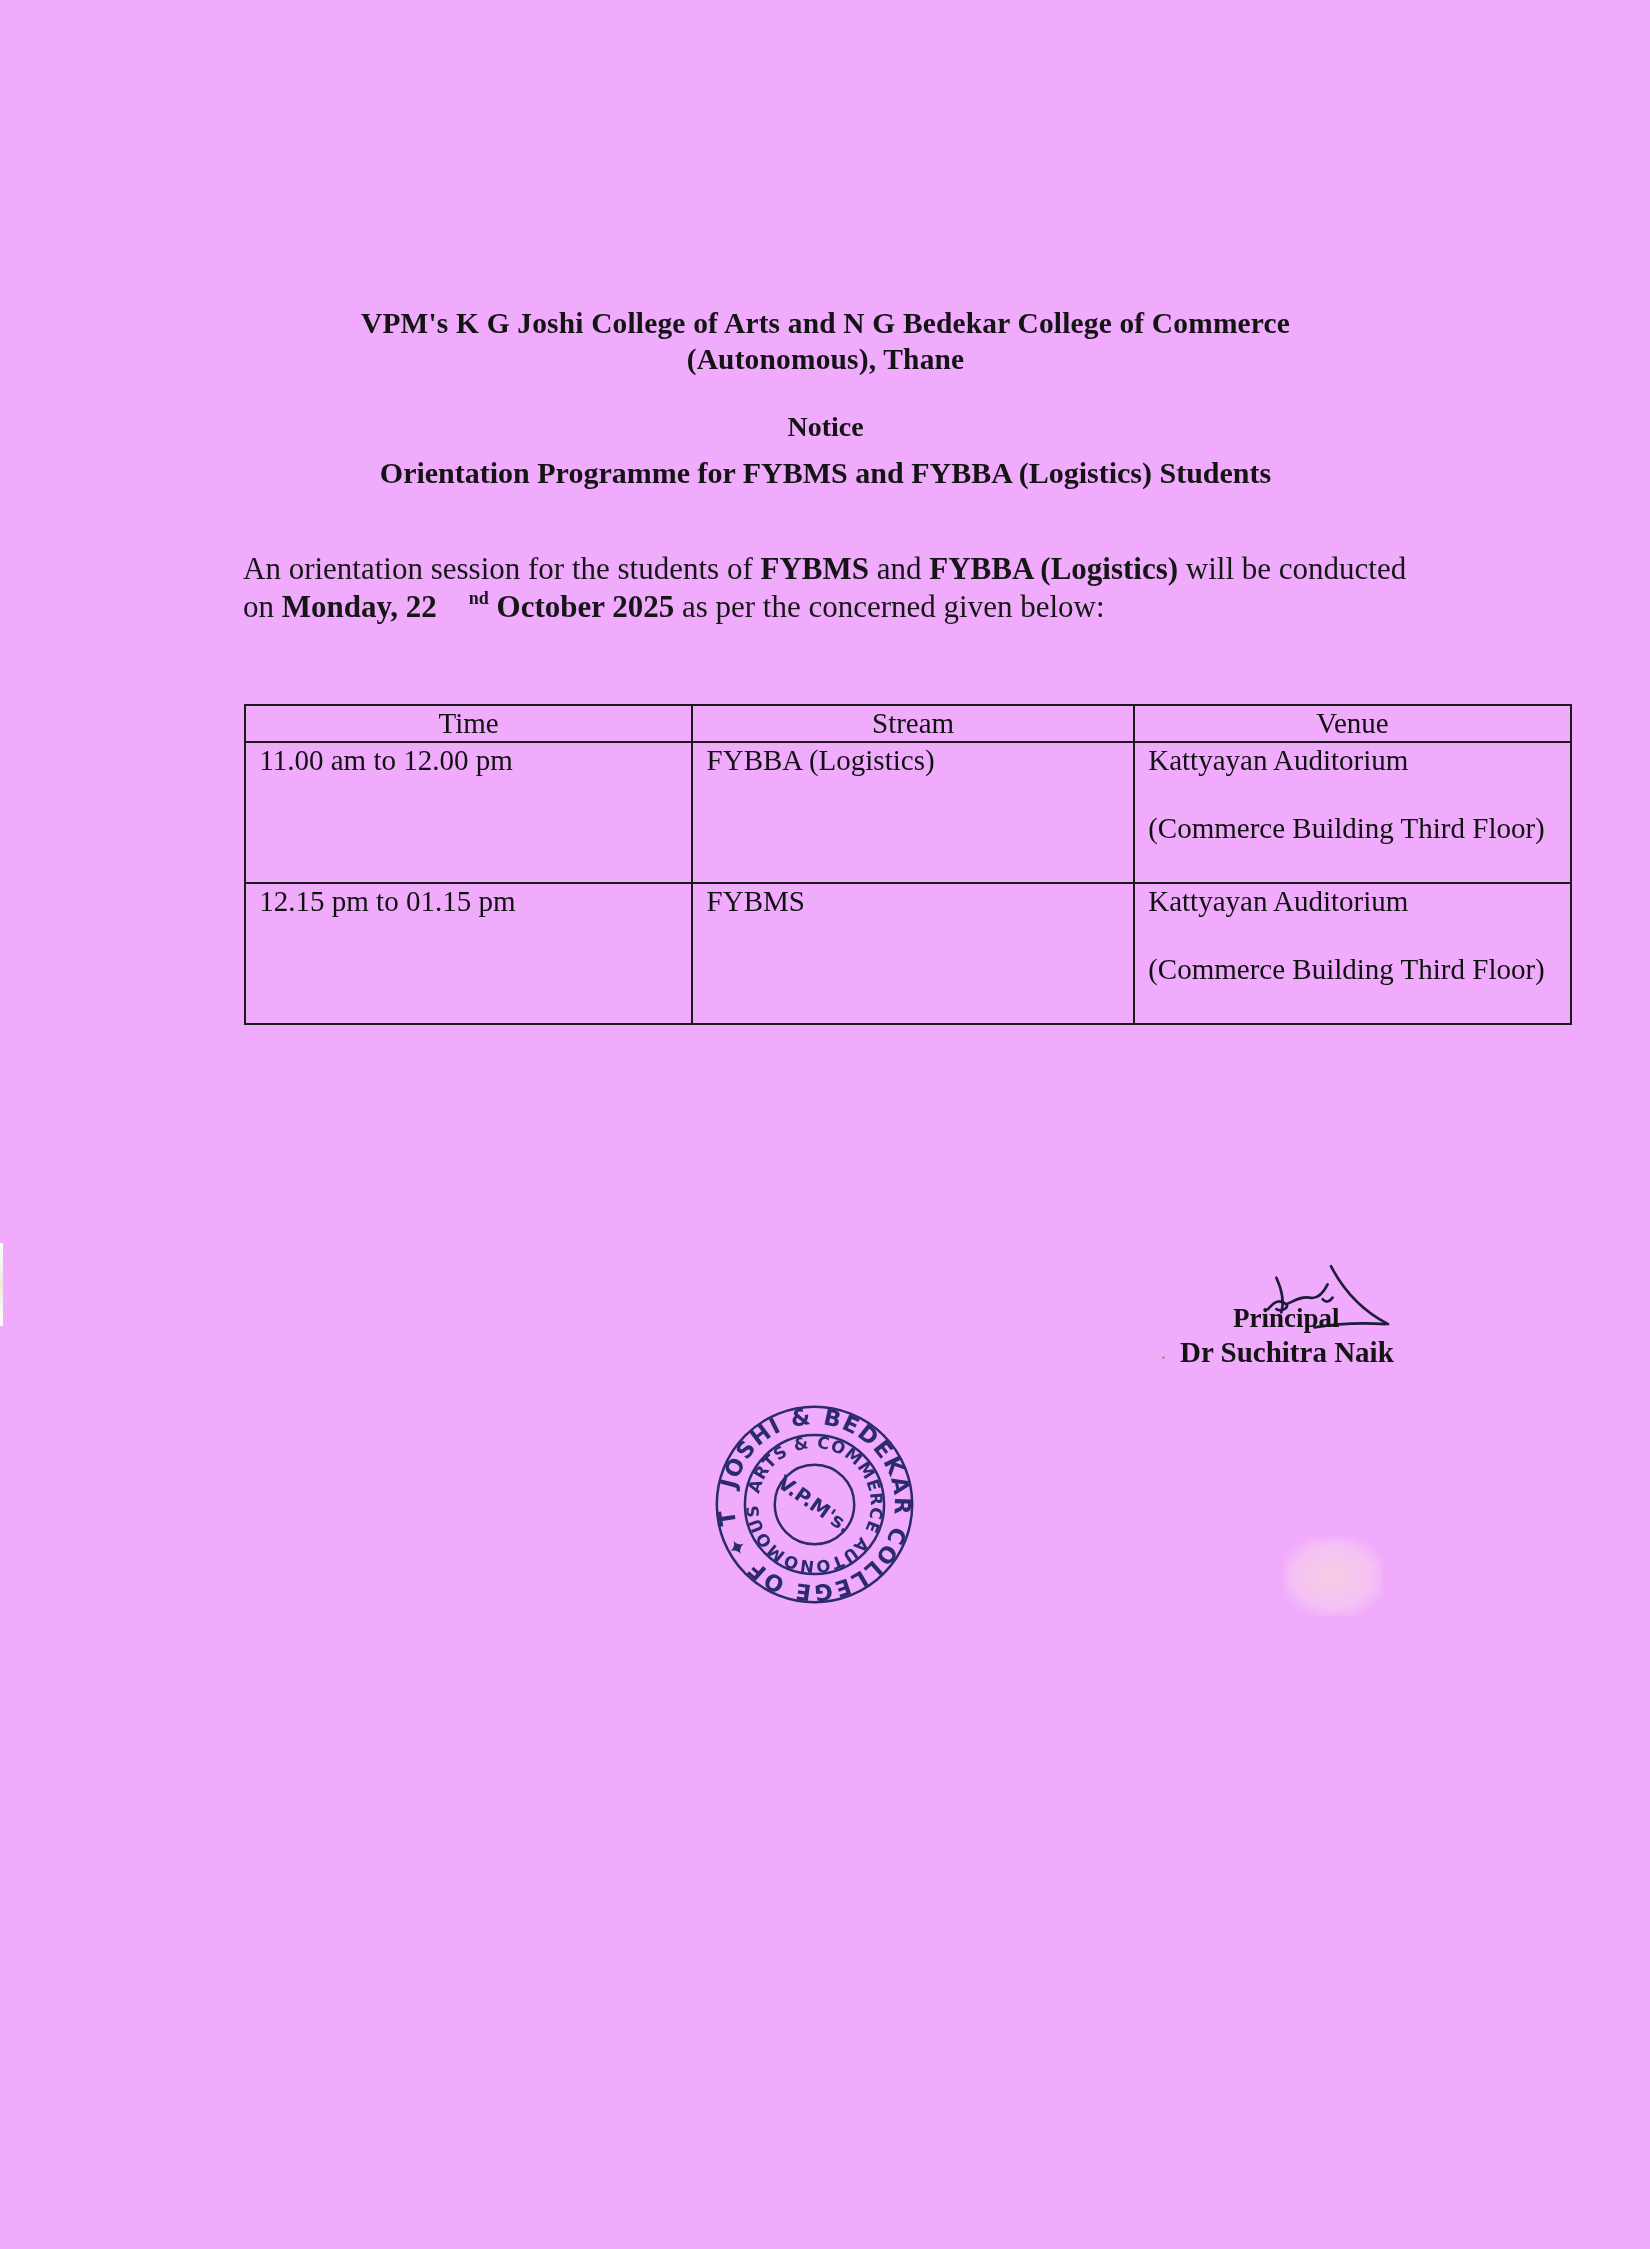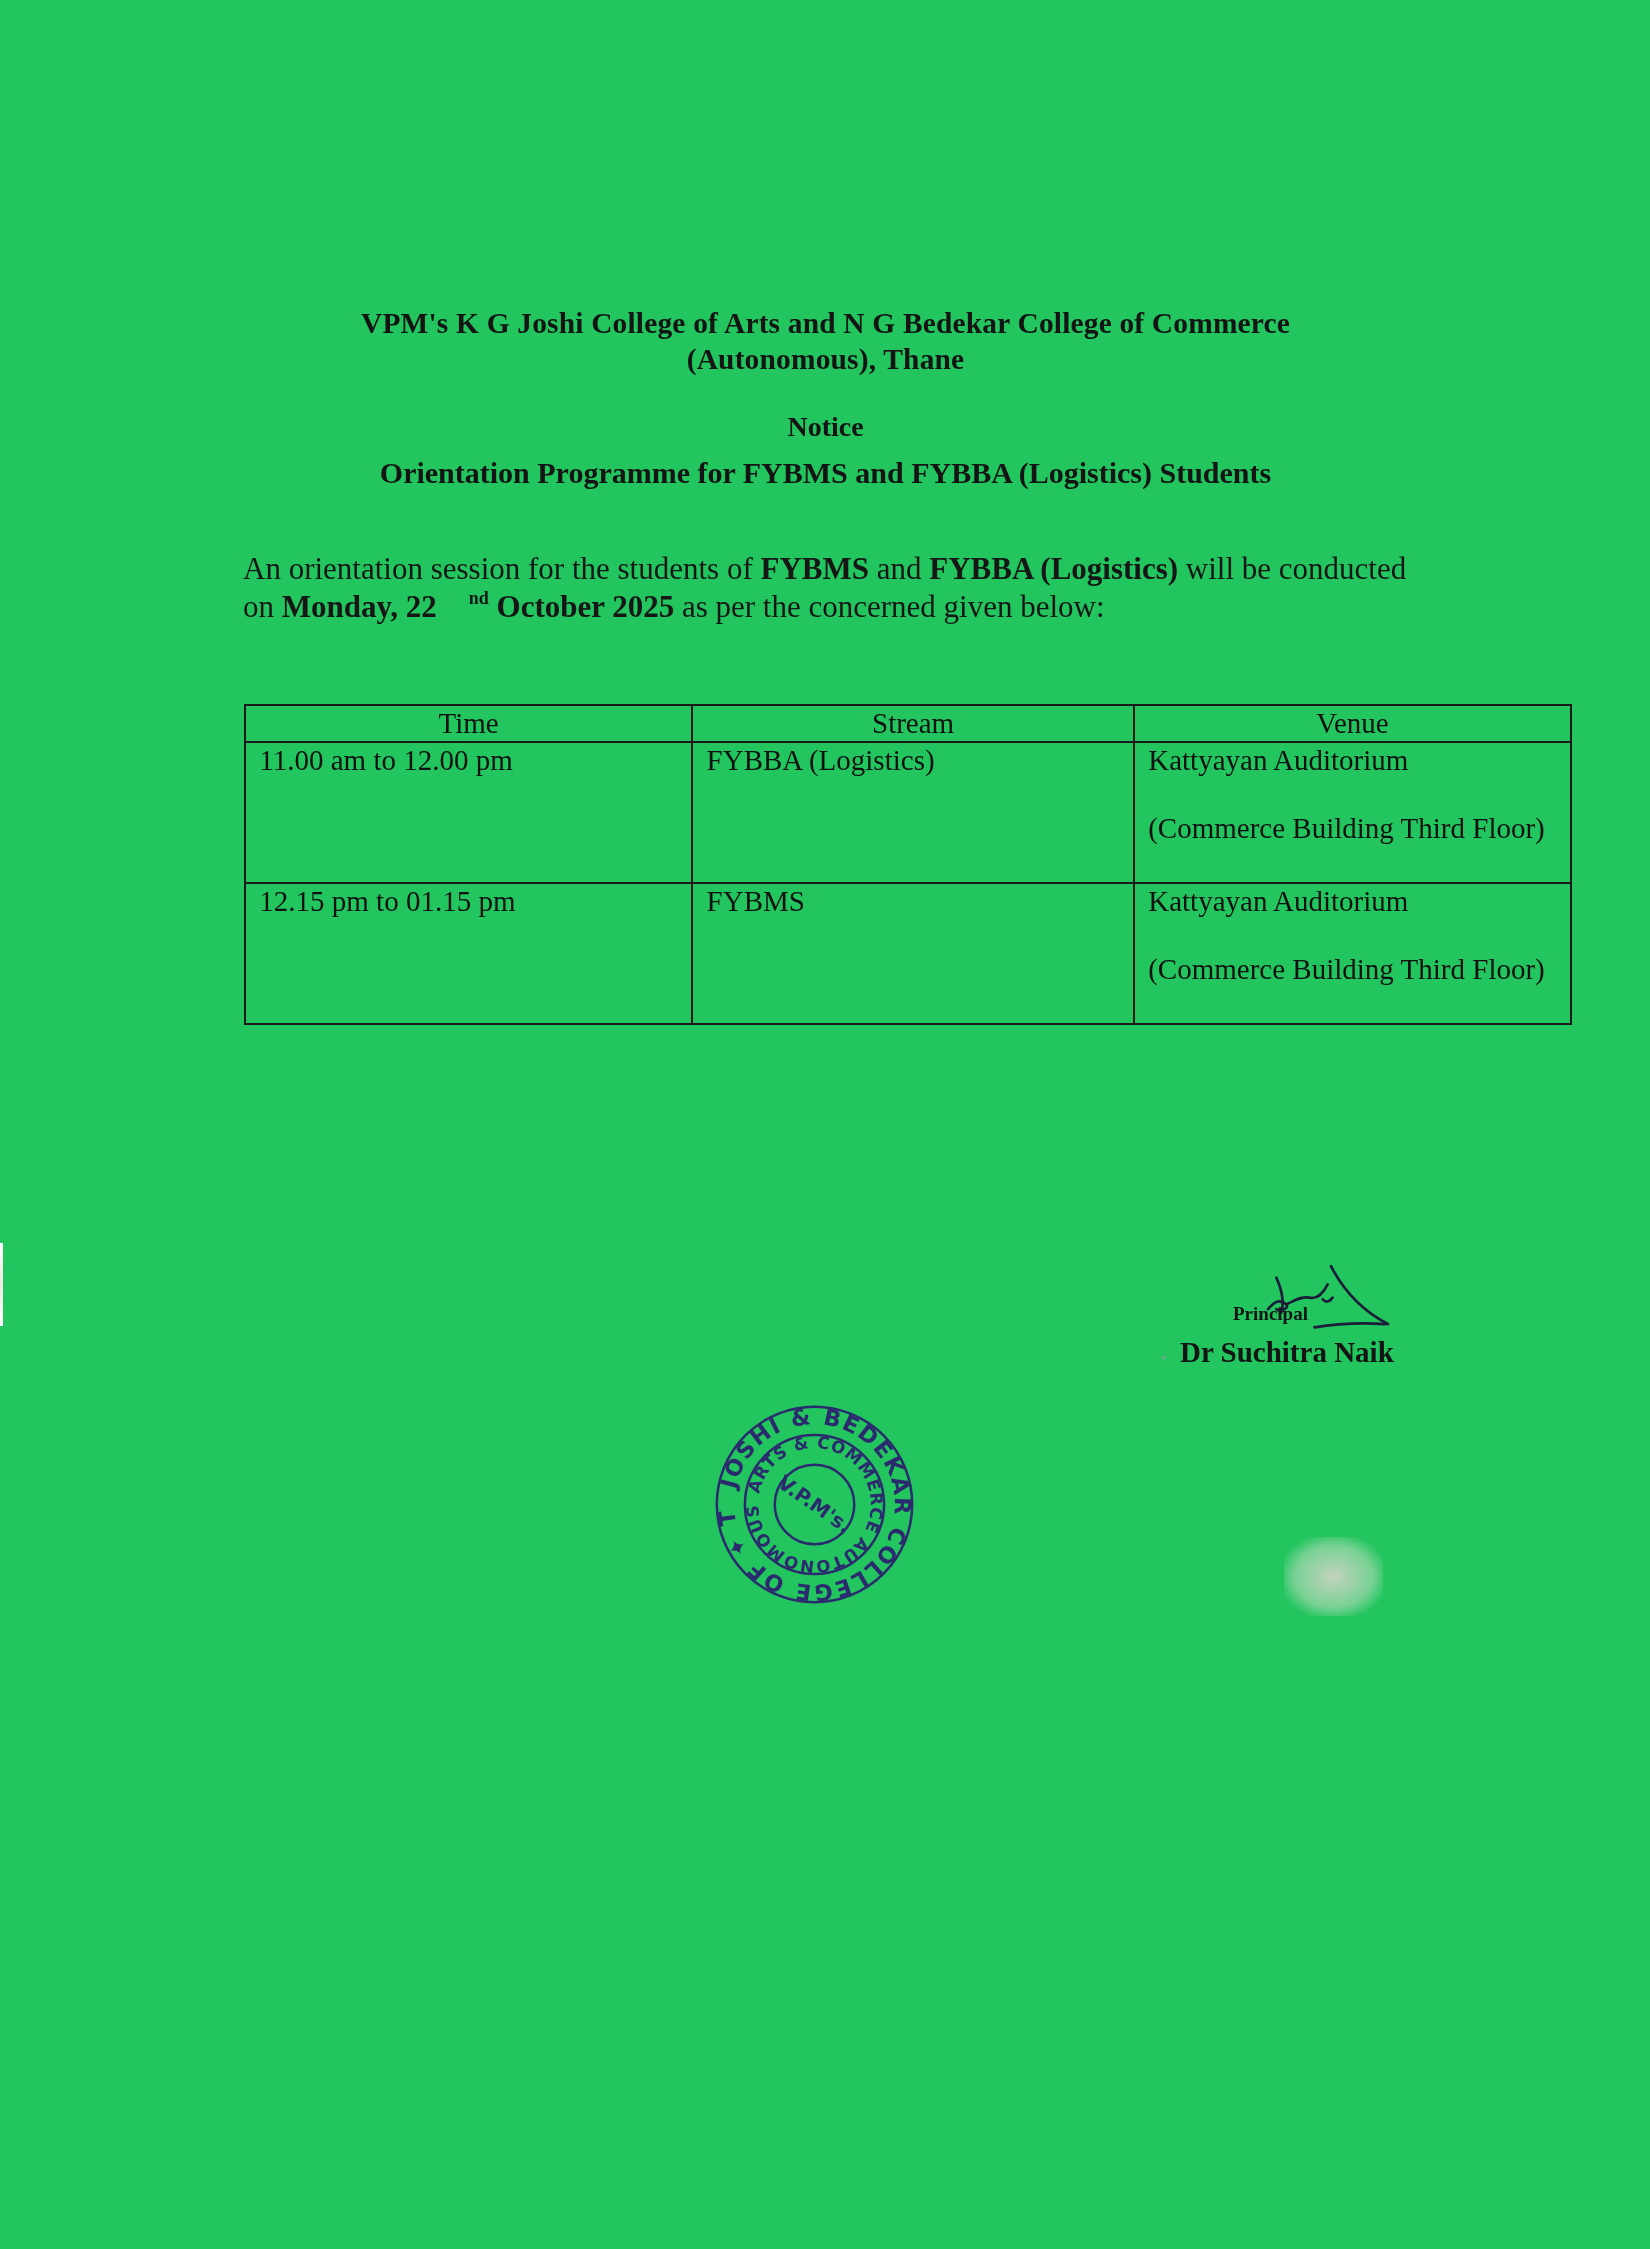--- a/index.html
+++ b/index.html
@@ -8,21 +8,21 @@
       background: #ffffff;
     }
     body {
       width: 1651px;
       height: 2250px;
       position: relative;
       overflow: hidden;
       font-family: "Liberation Serif", "DejaVu Serif", serif;
       color: #111111;
     }
-    .page { position: absolute; inset: 0; background: #22c55e; }
+    .page { position: absolute; inset: 0; background: #f0abfc; }
 
     .hdr {
       position: absolute;
       left: 0; width: 1651px;
       text-align: center;
       font-weight: bold;
       color: #141414;
     }
     .hdr-college {
       top: 305px;
@@ -85,21 +85,21 @@
       position: absolute;
       left: 1243px;
       top: 1243px;
       width: 166px;
       height: 91px;
     }
     .sign-title {
       position: absolute;
       top: 1303px;
       left: 1233px;
-      font-size: 19px;
+      font-size: 27px;
       font-weight: bold;
       color: #141414;
     }
     .sign-name {
       position: absolute;
       top: 1336px;
       left: 1180px;
       font-size: 29px;
       font-weight: bold;
       color: #141414;

